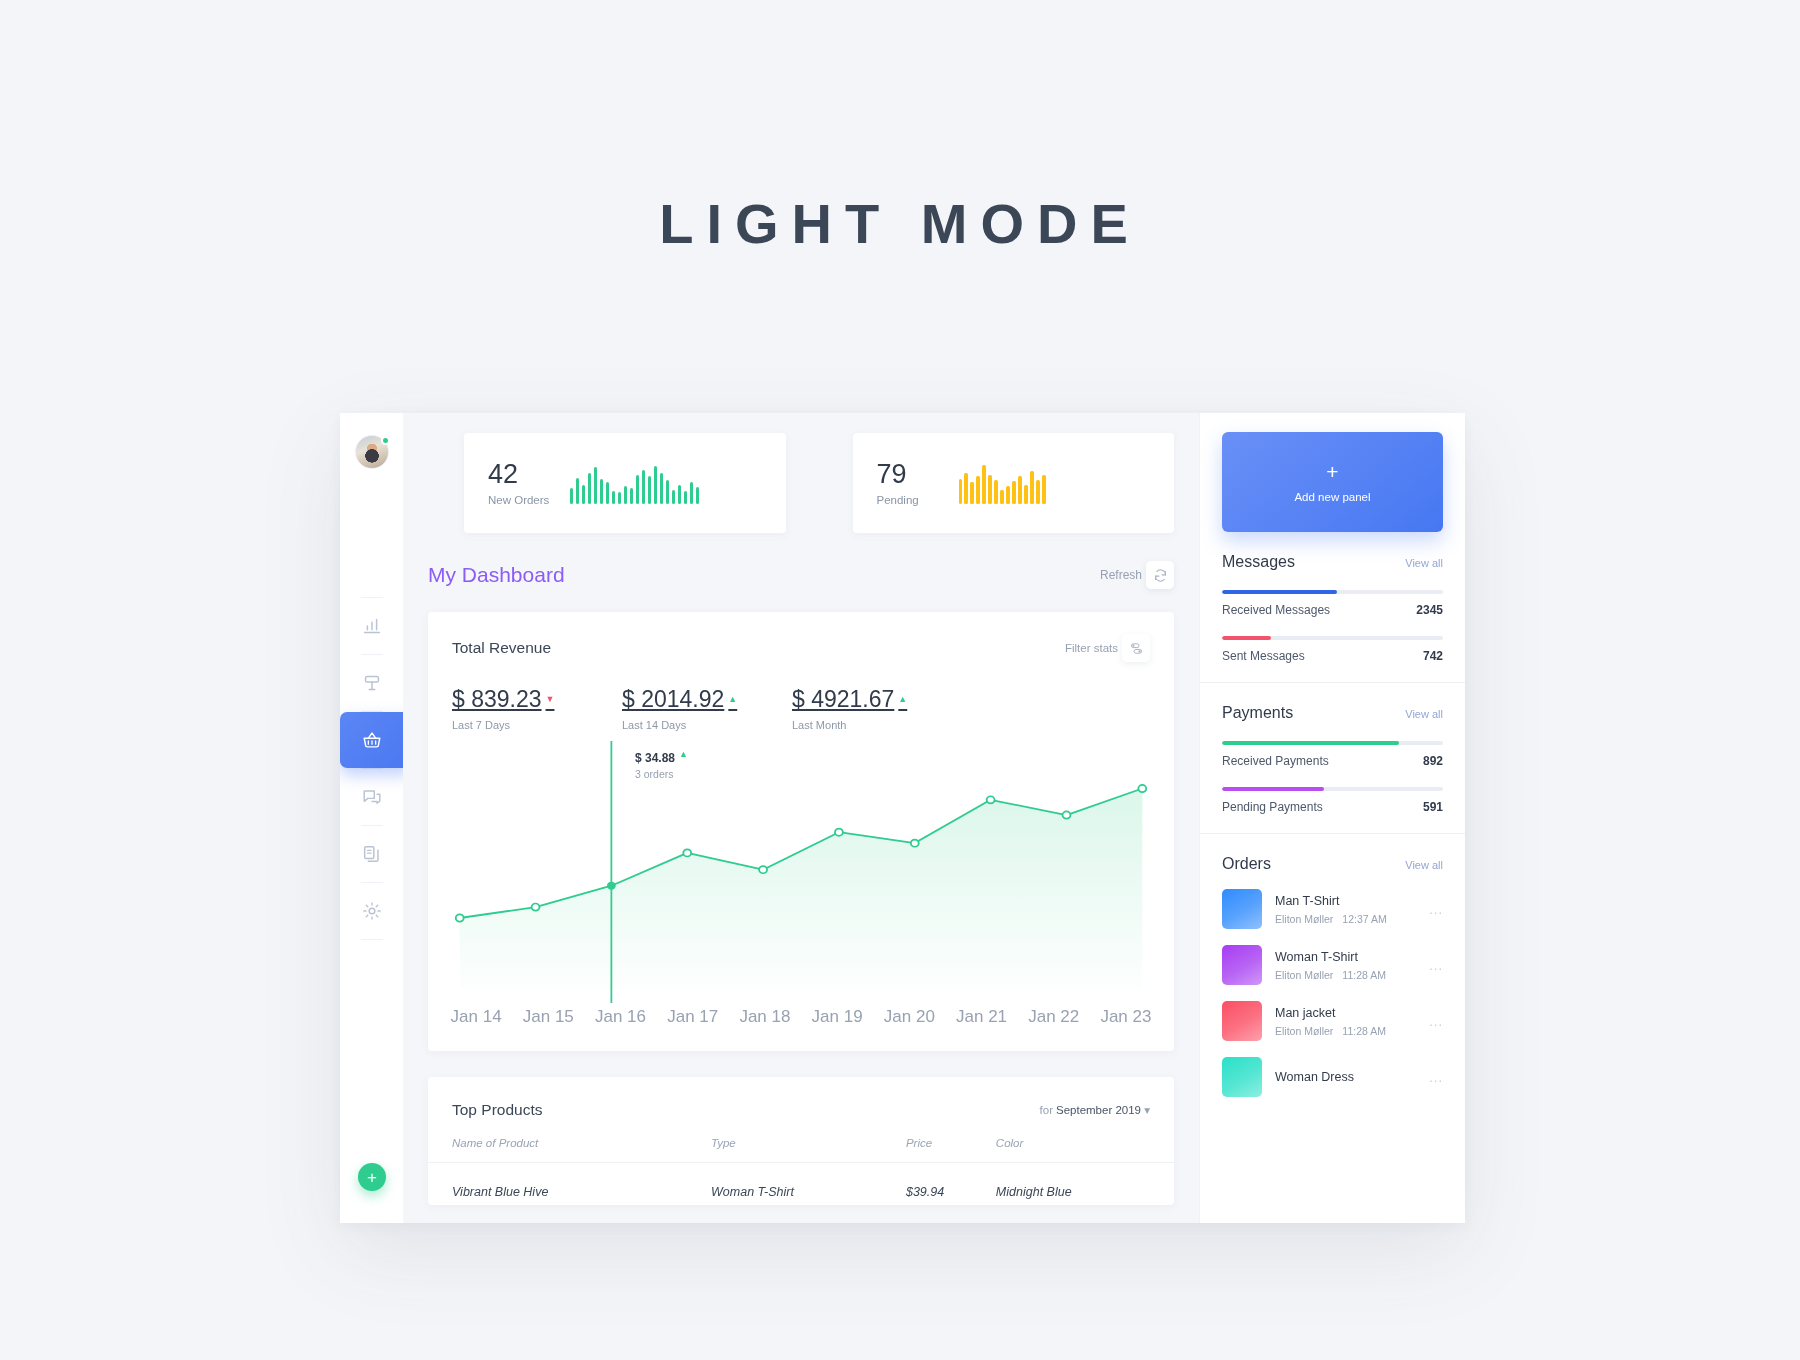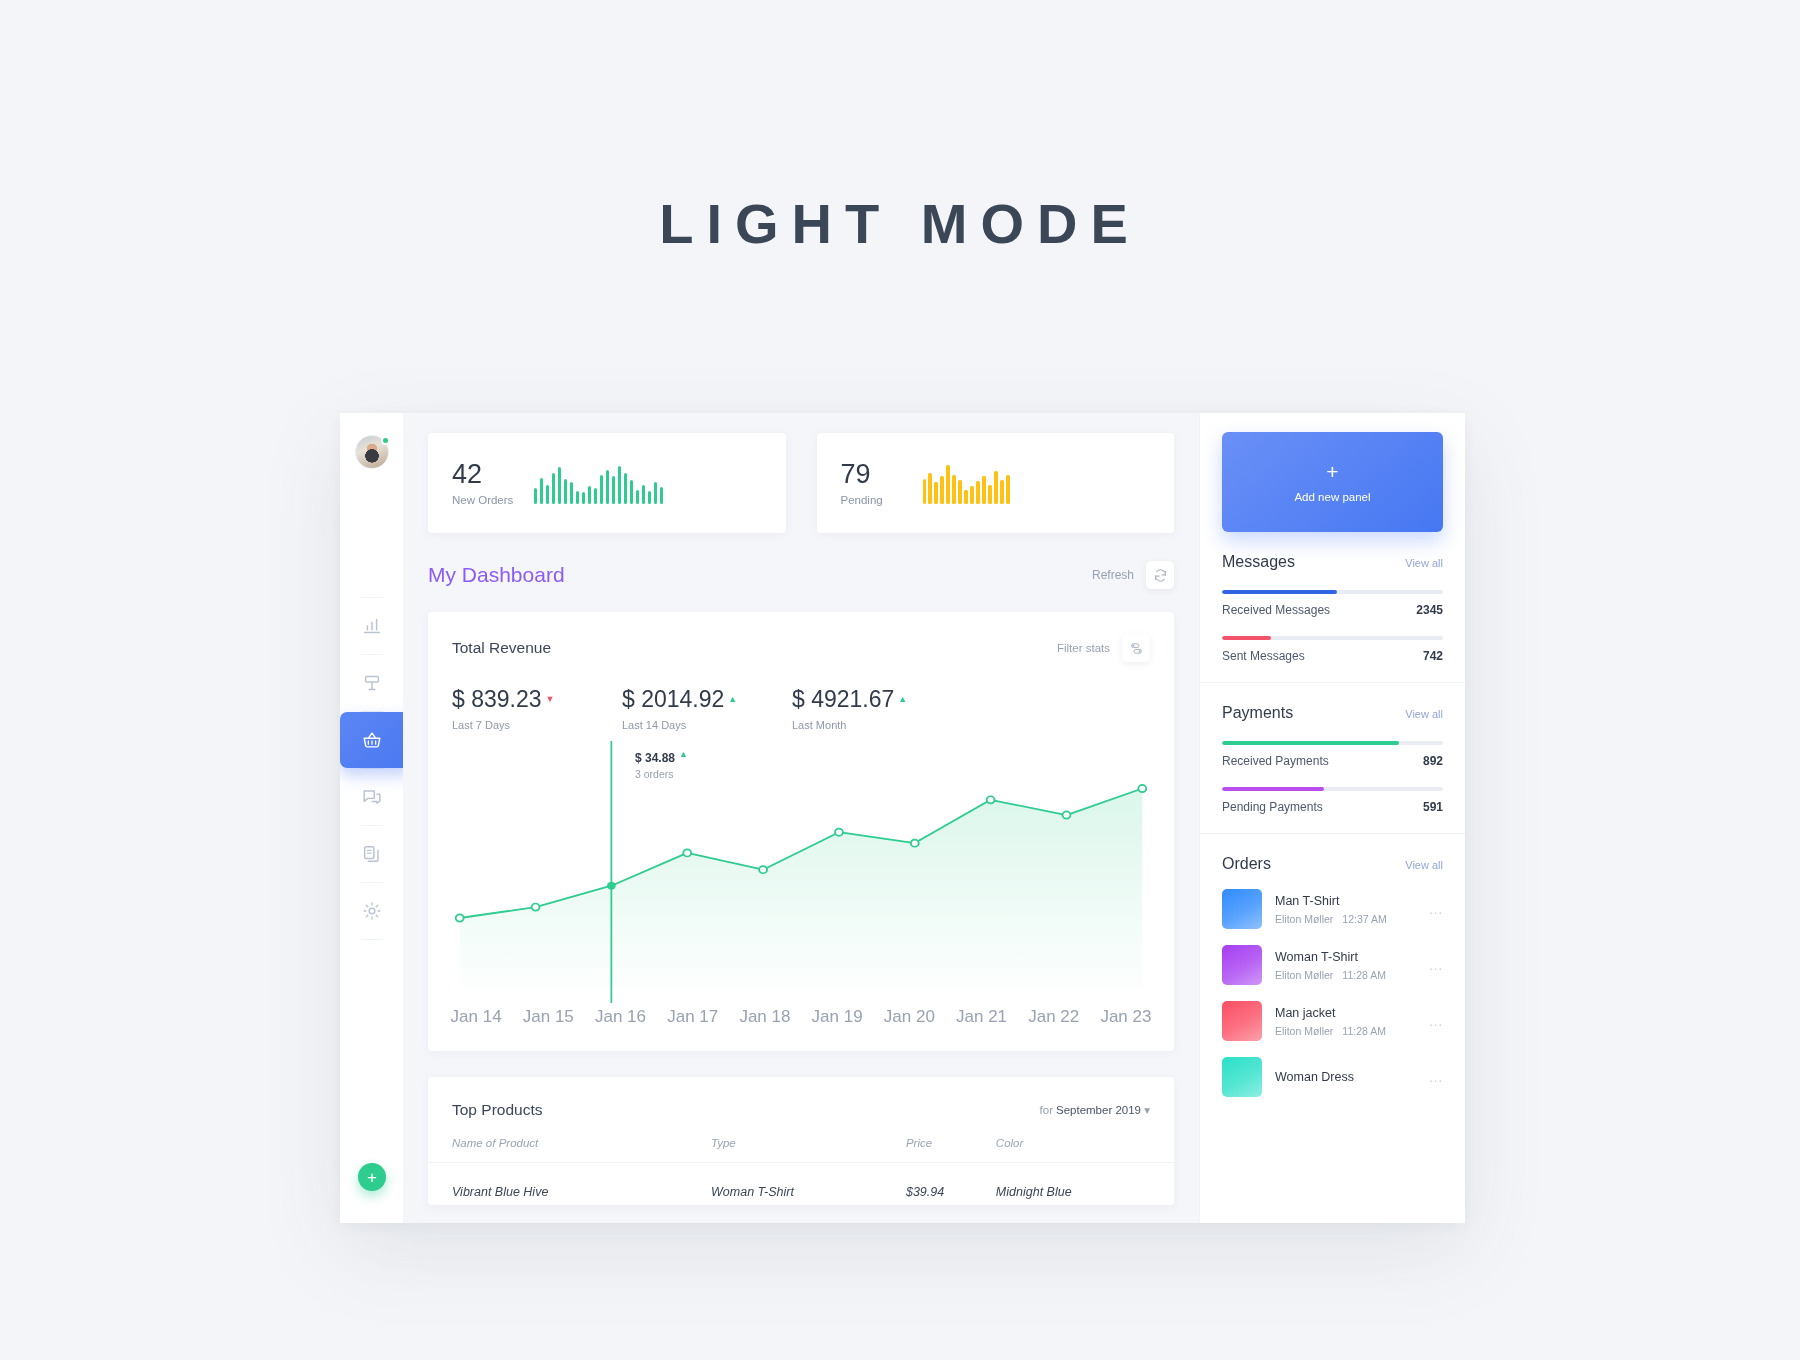--- a/index.html
+++ b/index.html
@@ -87,33 +87,34 @@
     padding: 0 0 0 0;
     overflow: hidden;
   }
   .stat-row { display: flex; gap: 31px; padding: 20px 25px 0 25px; }
   .stat-card {
     flex: 1 1 0; height: 100px;
     background: #fff; border-radius: 4px;
     box-shadow: 0 2px 8px rgba(80,100,130,.055);
     display: flex; align-items: center;
     padding: 0 24px;
+    margin-left: 36px;
   }
   .stat-left { min-width: 82px; }
   .stat-num { font-size: 27px; color: #323b4b; font-weight: 400; line-height: 1.05; }
   .stat-lbl { font-size: 11.5px; color: #8a95a6; margin-top: 5px; }
   .spark { display: flex; align-items: flex-end; gap: 2.6px; height: 42px; flex: 1 1 auto; }
   .spark i { display: block; width: 3.4px; border-radius: 1.5px; }
 
   .dash-head {
     display: flex; align-items: center; justify-content: space-between;
     padding: 28px 25px 0 25px;
   }
   .dash-title { font-size: 21px; color: #8b5cf6; font-weight: 400; }
-  .dash-actions { display: flex; align-items: center; gap: 12px; }
+  .dash-actions { display: flex; align-items: center; gap: 4px; }
   .refresh-lbl { font-size: 12px; color: #97a1b1; }
   .icon-btn {
     width: 28px; height: 28px; border-radius: 5px; background: #fff;
     box-shadow: 0 2px 6px rgba(80,100,130,.10);
     display: flex; align-items: center; justify-content: center;
   }
   .icon-btn svg { width: 15px; height: 15px; stroke: #aab4c4; }
 
   .panel {
     margin: 23px 25px 0 25px;
@@ -122,21 +123,21 @@
   }
   .panel-head {
     display: flex; align-items: center; justify-content: space-between;
     padding: 22px 24px 0 24px;
   }
   .panel-title { font-size: 15.5px; color: #3b4656; }
   .filter-lbl { font-size: 11.5px; color: #97a1b1; }
 
   .revenue-row { display: flex; padding: 24px 24px 0 24px; gap: 0; }
   .rev { width: 170px; }
-  .rev-val { font-size: 23px; color: #323b4b; white-space: nowrap; }
+  .rev-val { font-size: 23px; color: #323b4b; white-space: nowrap; text-decoration: underline; }
   .tri { font-size: 9px; vertical-align: 5px; margin-left: 4px; }
   .tri.up { color: #2ecc8f; }
   .tri.down { color: #f2556b; }
   .rev-lbl { font-size: 11px; color: #8f99a9; margin-top: 6px; }
 
   .chart-wrap { position: relative; height: 270px; margin: 6px 12px 0 12px; }
   .chart-wrap svg { display: block; width: 100%; height: 100%; }
   .tooltip {
     position: absolute; left: 195px; top: 12px;
   }

